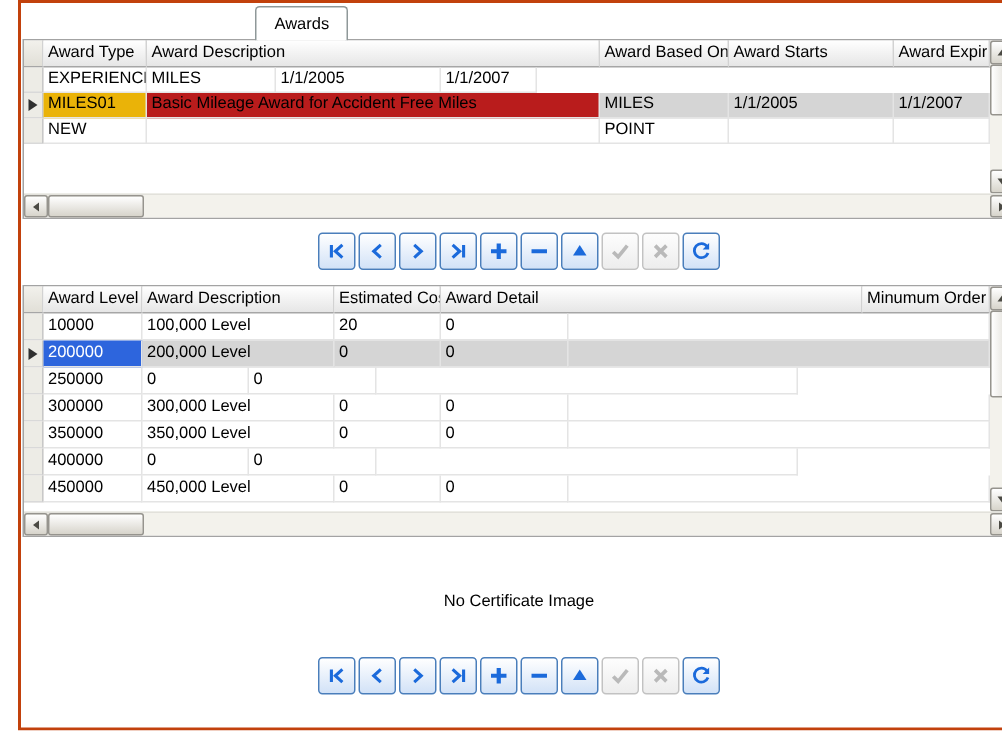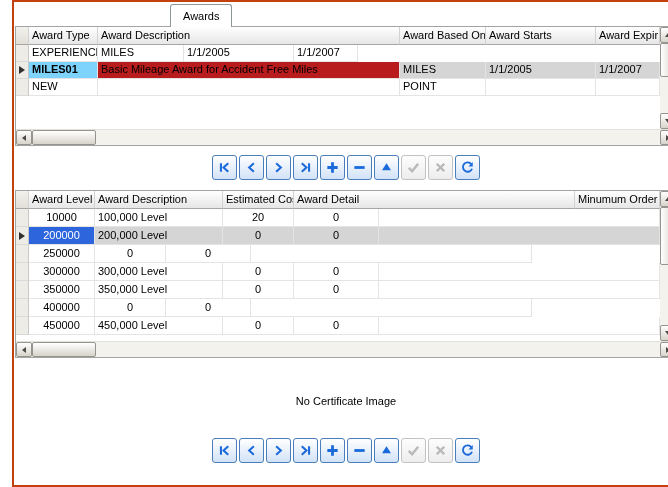--- a/index.html
+++ b/index.html
@@ -35,21 +35,21 @@
           white-space:nowrap; overflow:hidden; }
   #g1 .cell { line-height:15px; }
   #g2 .cell { line-height:16px; }
   .cell.ind { width:13px; padding:0; background:#edece6; border-right:1px solid #c8c8c8;
               border-bottom:1px solid #d9d9d9; display:flex; align-items:center; justify-content:center; }
   .rowarrow { width:0; height:0; border-top:4px solid transparent; border-bottom:4px solid transparent;
               border-left:6px solid #303030; }
 
   #g1 .c0{width:69px} #g1 .c1{width:302px} #g1 .c2{width:86px} #g1 .c3{width:110px} #g1 .c4{width:64px}
   #g2 .c0{width:66px} #g2 .c1{width:128px} #g2 .c2{width:71px} #g2 .c3{width:85px} #g2 .c4{width:281px}
-  #g2 .cell.c0, #g2 .cell.c2, #g2 .cell.c3 { text-align:center; }
+  #g2 .cell.c0, #g2 .cell.c2, #g2 .cell.c3 { text-align:left; }
 
   
   .vscroll { position:absolute; right:0; top:0; width:16px; background:#f3f2ec;
              display:flex; flex-direction:column; }
   #g1 .vscroll { height:102px; } #g2 .vscroll { height:150px; }
   .hscroll { position:absolute; left:0; right:0; bottom:0; height:16px; background:#f3f2ec;
              border-top:1px solid #e2e1db; display:flex; }
   .sbtn { flex:none; width:16px; height:16px; background:linear-gradient(#ffffff,#d7d4cb);
           border:1px solid #96948e; border-radius:2px;
           display:flex; align-items:center; justify-content:center; }
@@ -105,21 +105,21 @@
           <div class="cell ind"></div>
           <div class="cell c0">EXPERIENCE</div>
           <div class="cell c2">MILES</div>
           <div class="cell c3">1/1/2005</div>
           <div class="cell c4">1/1/2007</div>
         </div>
         <div class="grow sel">
           <div class="cell ind">
             <span class="rowarrow"></span>
           </div>
-          <div class="cell c0" style="background: #7dd3fc; font-weight: bold;">MILES01</div>
+          <div class="cell c0" style="background: #eab308;">MILES01</div>
           <div class="cell c1" style="background: #b91c1c;">Basic Mileage Award for Accident Free Miles</div>
           <div class="cell c2" style="background: rgb(213, 213, 213);">MILES</div>
           <div class="cell c3" style="background: rgb(213, 213, 213);">1/1/2005</div>
           <div class="cell c4" style="background: rgb(213, 213, 213);">1/1/2007</div>
         </div>
         <div class="grow">
           <div class="cell ind"></div>
           <div class="cell c0">NEW</div>
           <div class="cell c1"></div>
           <div class="cell c2">POINT</div>

